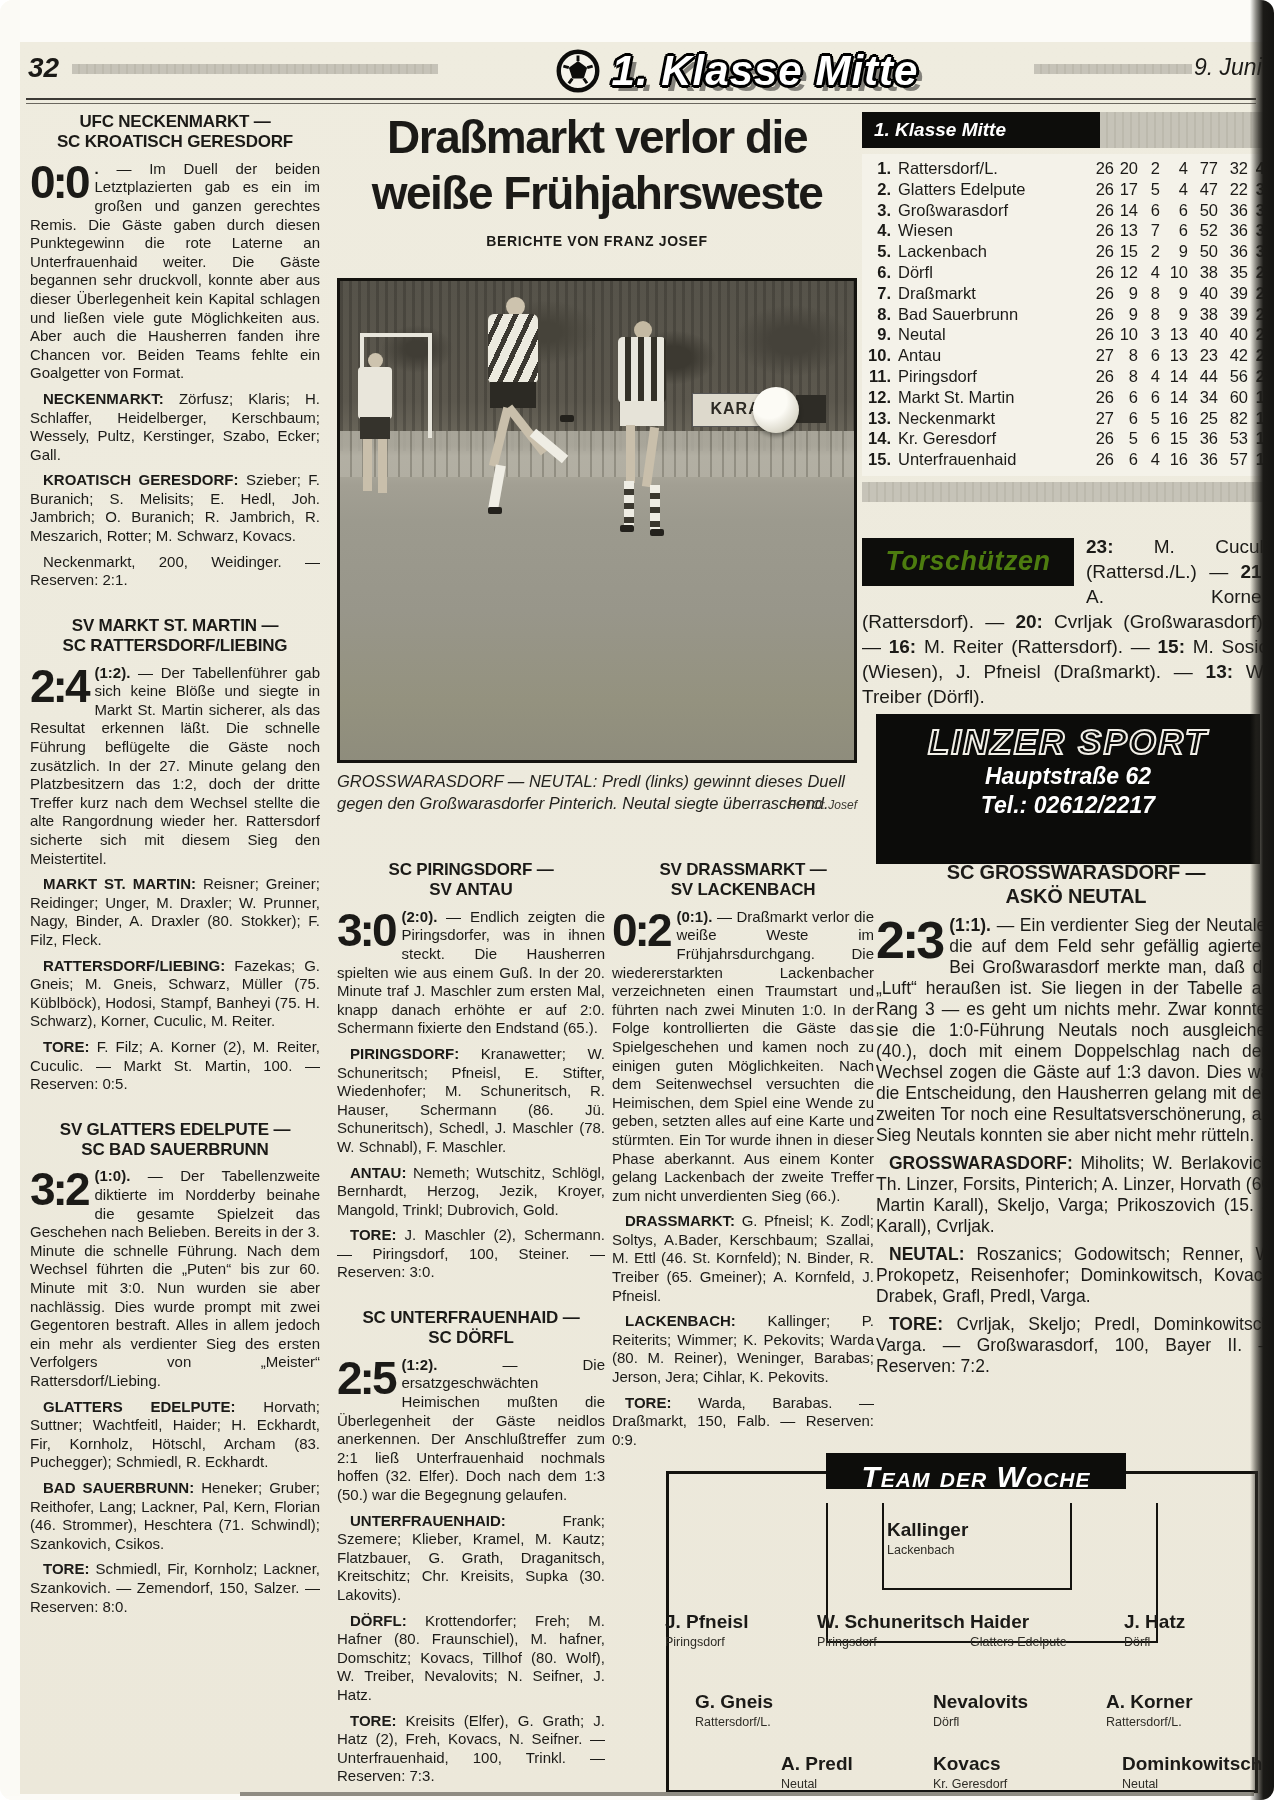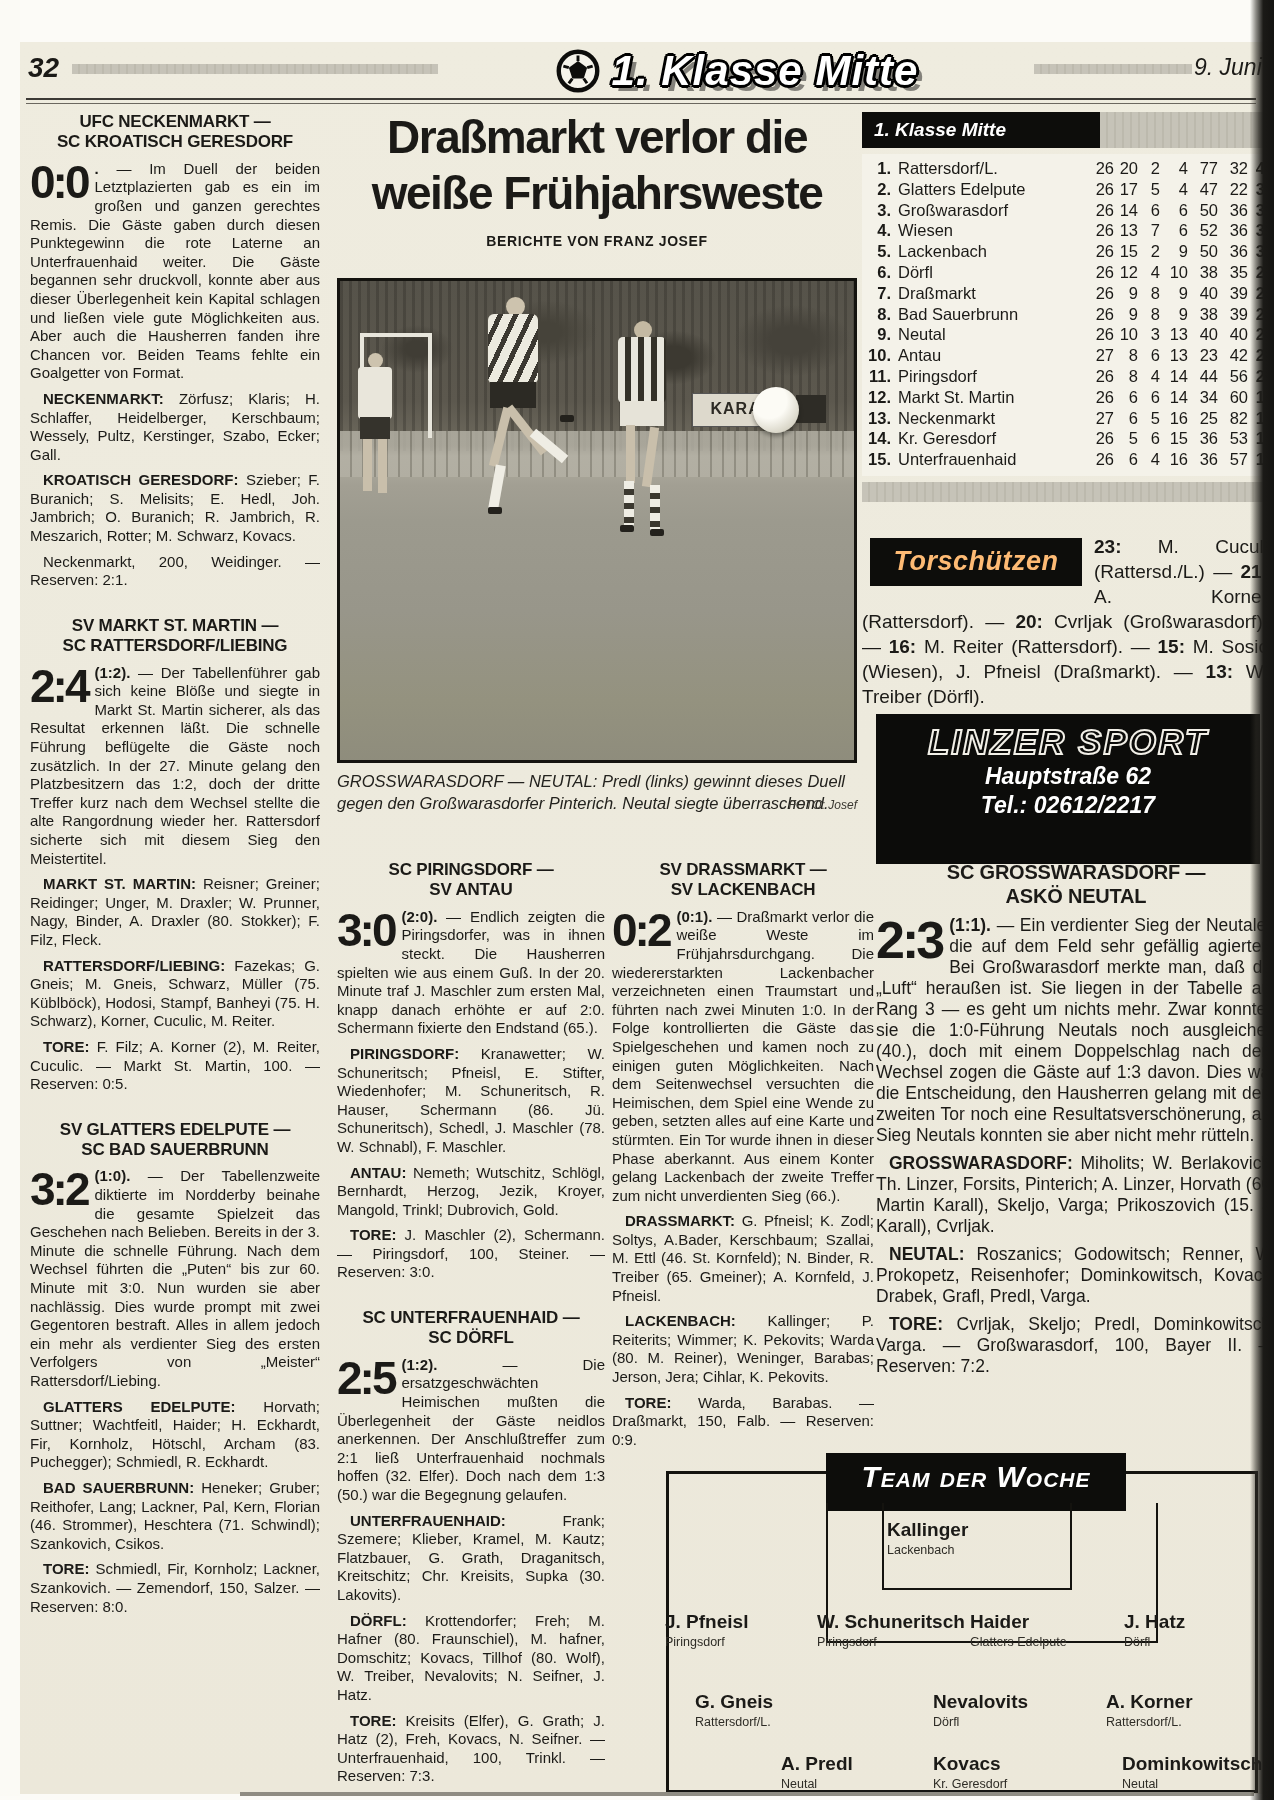--- a/index.html
+++ b/index.html
@@ -1,17 +1,17 @@
 <!DOCTYPE html>
 <html><head>
 <meta charset="utf-8">
 <style>
   html,body{margin:0;padding:0;background:#ffffff;}
   body{font-family:"Liberation Sans",sans-serif;color:#1b1a17;}
-  #page{position:relative;width:1274px;height:1800px;overflow:hidden;background:#fcfbf7;}
+  #page{position:relative;width:1274px;height:1800px;overflow:hidden;background:#fcfbf7;border-radius:13px;}
   #paper{position:absolute;left:20px;top:42px;width:1254px;height:1752px;
     background:linear-gradient(180deg,#efecdf 0%,#edeadd 40%,#ece8da 100%);}
   .z{position:absolute;}
   
   #page-number{left:28px;top:52px;font-size:28px;font-weight:700;font-style:italic;}
   .hbar{top:64px;height:10px;background:repeating-linear-gradient(90deg,#c6c3b8 0 6px,#bdbaae 6px 8px);}
   #hbar-left{left:72px;width:366px;}
   #hbar-right{left:1034px;width:158px;}
   #masthead{left:440px;top:40px;width:594px;height:62px;display:flex;align-items:center;justify-content:center;gap:12px;}
   #masthead .logo-text{font-size:42px;font-weight:900;font-style:italic;color:#fff;letter-spacing:1px;white-space:nowrap;
@@ -107,31 +107,31 @@
   .c-n{width:28px;text-align:right;}
   .c-n2{width:24px;text-align:right;}
   .c-n3{width:22px;text-align:right;}
   .c-n4{width:28px;text-align:right;}
   .c-g1{width:30px;text-align:right;}
   .c-g2{width:30px;text-align:right;}
   .c-pts{width:26px;text-align:right;font-weight:700;}
   #tbl-bottombar{left:862px;top:482px;width:412px;height:20px;background:repeating-linear-gradient(90deg,#c6c3b8 0 6px,#bcb9ad 6px 8px);}
   
   #scorers{left:862px;top:534px;width:406px;font-size:19px;line-height:1.32;text-align:justify;}
-  #scorers-box{float:left;width:212px;height:48px;background:#0d0d0b;margin:4px 12px 4px 8px;
-    color:#fdba74;font-size:27px;font-weight:900;font-style:italic;text-align:center;line-height:46px;letter-spacing:.5px;}
+  #scorers-box{float:left;width:212px;height:48px;background:#0d0d0b;margin:4px 12px 4px 0;
+    color:#4d7c0f;font-size:27px;font-weight:900;font-style:italic;text-align:center;line-height:46px;letter-spacing:.5px;}
   #scorers b{font-weight:700;}
   
   #ad{left:876px;top:714px;width:384px;height:150px;background:#0c0c0a;text-align:center;color:#fff;box-sizing:border-box;padding-top:8px;}
   #ad-name{font-size:35px;font-weight:900;font-style:italic;letter-spacing:2px;color:#0c0c0a;
     -webkit-text-stroke:2px #f2f0e8;white-space:nowrap;}
   .ad-line{font-size:23px;font-weight:700;font-style:italic;line-height:1.25;}
   
   #tow{left:666px;top:1471px;width:592px;height:322px;border:3px solid #14130f;box-sizing:border-box;}
-  #tow-banner{position:absolute;left:157px;top:-21px;width:300px;height:58px;background:#0d0d0b;color:#fff;
+  #tow-banner{position:absolute;left:157px;top:-21px;width:300px;height:36px;background:#0d0d0b;color:#fff;
     text-align:center;line-height:48px;font-size:30px;font-weight:900;font-style:italic;font-variant:small-caps;letter-spacing:1px;}
   #tow-penalty{position:absolute;left:157px;top:29px;width:332px;height:140px;border:2px solid #14130f;border-top:none;box-sizing:border-box;}
   #tow-goal{position:absolute;left:213px;top:29px;width:190px;height:87px;border:2px solid #14130f;border-top:none;box-sizing:border-box;}
   .pw{position:absolute;width:180px;text-align:left;}
   .pw .nm{font-size:19px;font-weight:700;line-height:1.1;}
   .pw .cl{font-size:12.5px;color:#2e2c26;margin-top:2px;}
   
   #edge-strip{left:1250px;top:0;width:24px;height:1800px;z-index:60;
     background:linear-gradient(90deg,rgba(40,38,33,0) 0%,rgba(48,46,40,.55) 25%,#1b1a17 55%,#141311 100%);}
   #top-margin{left:0;top:0;width:1274px;height:42px;background:#fcfbf7;z-index:55;}

